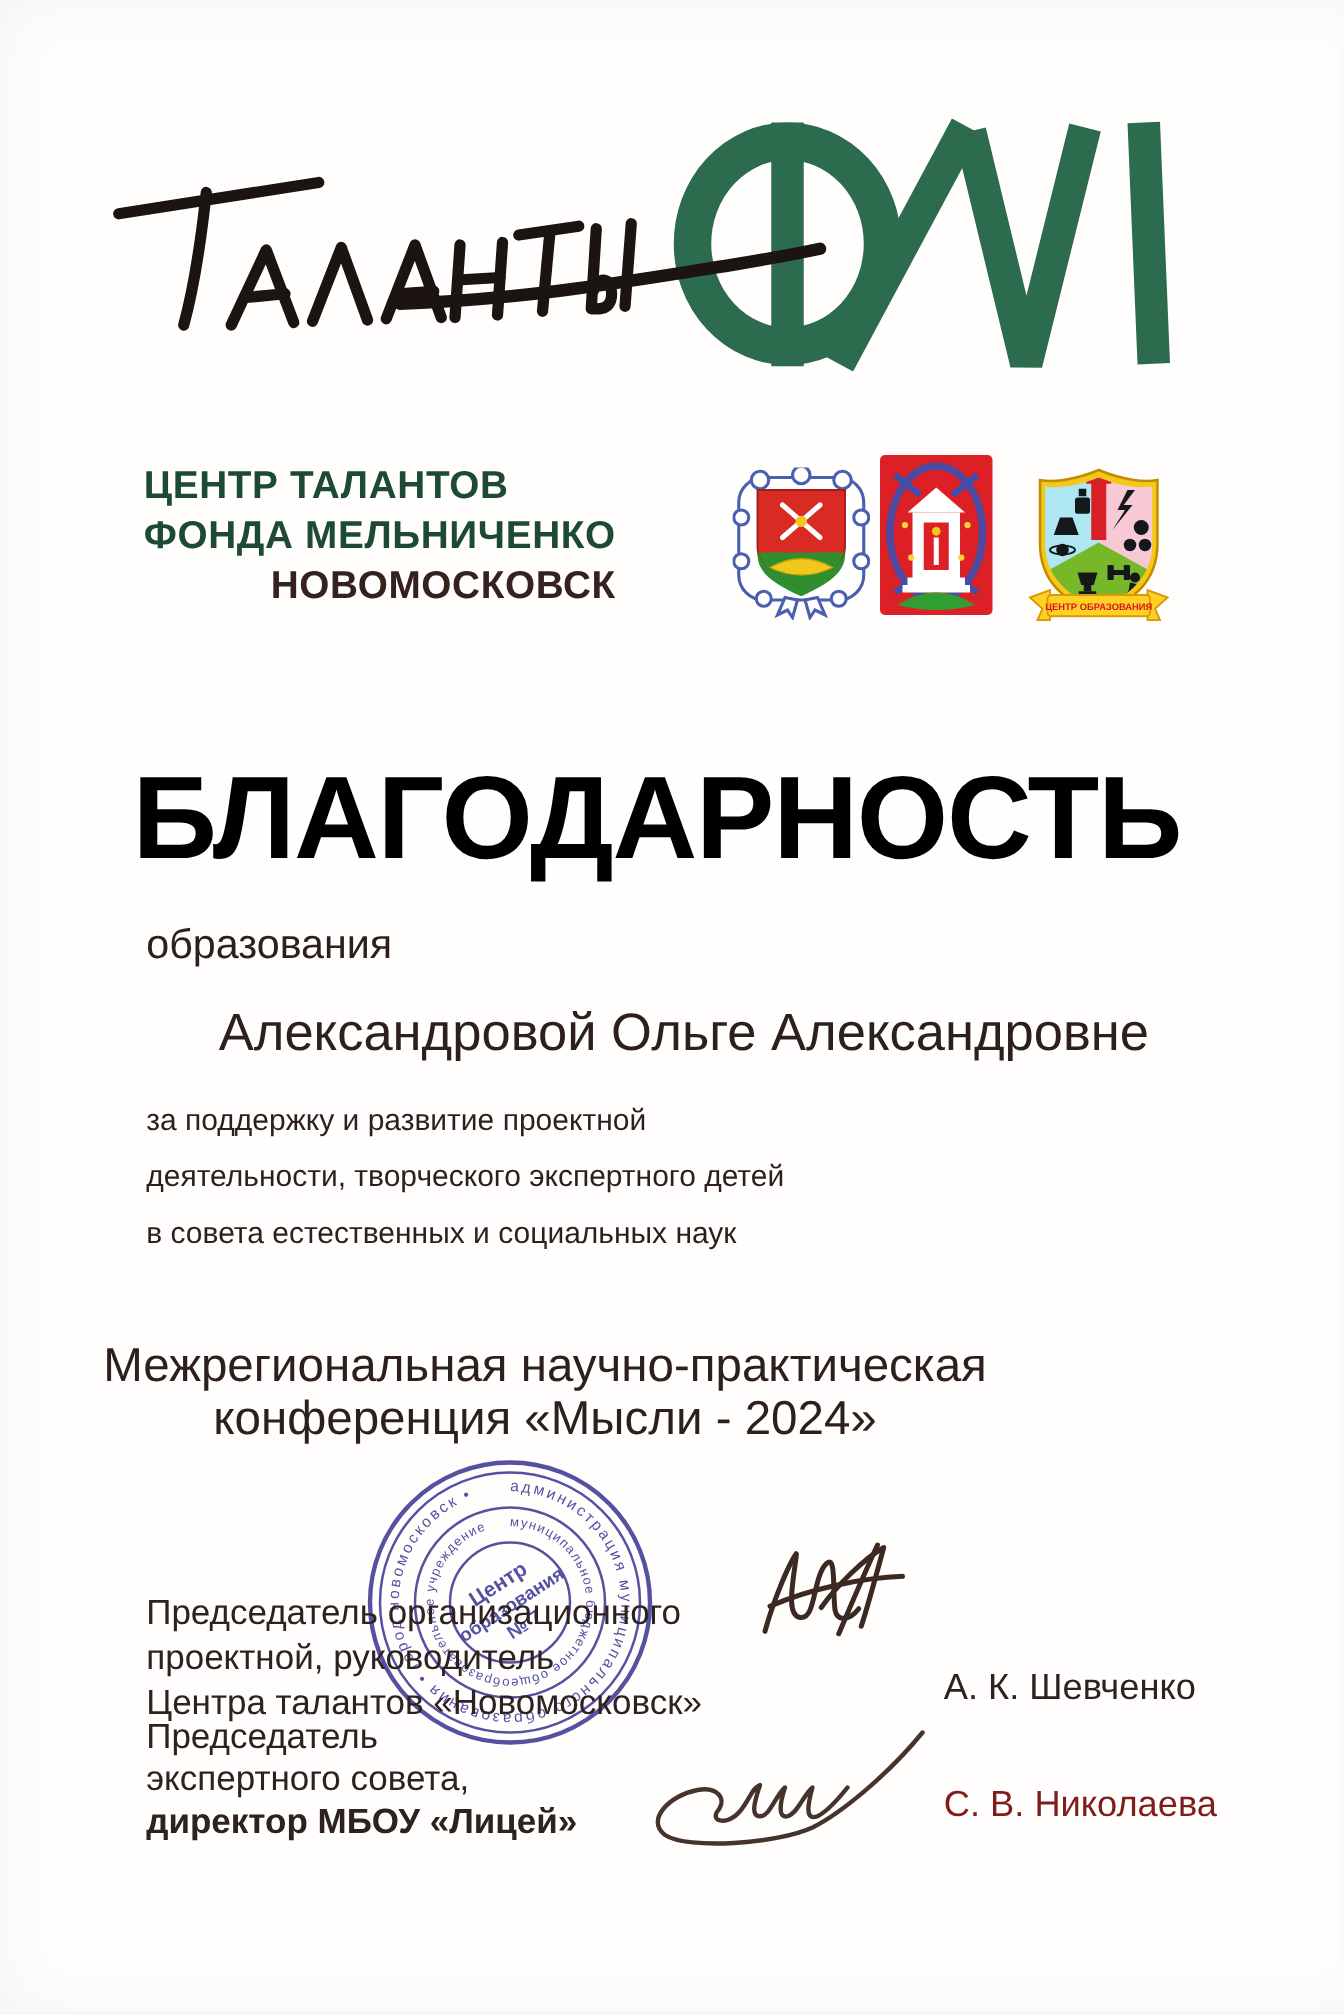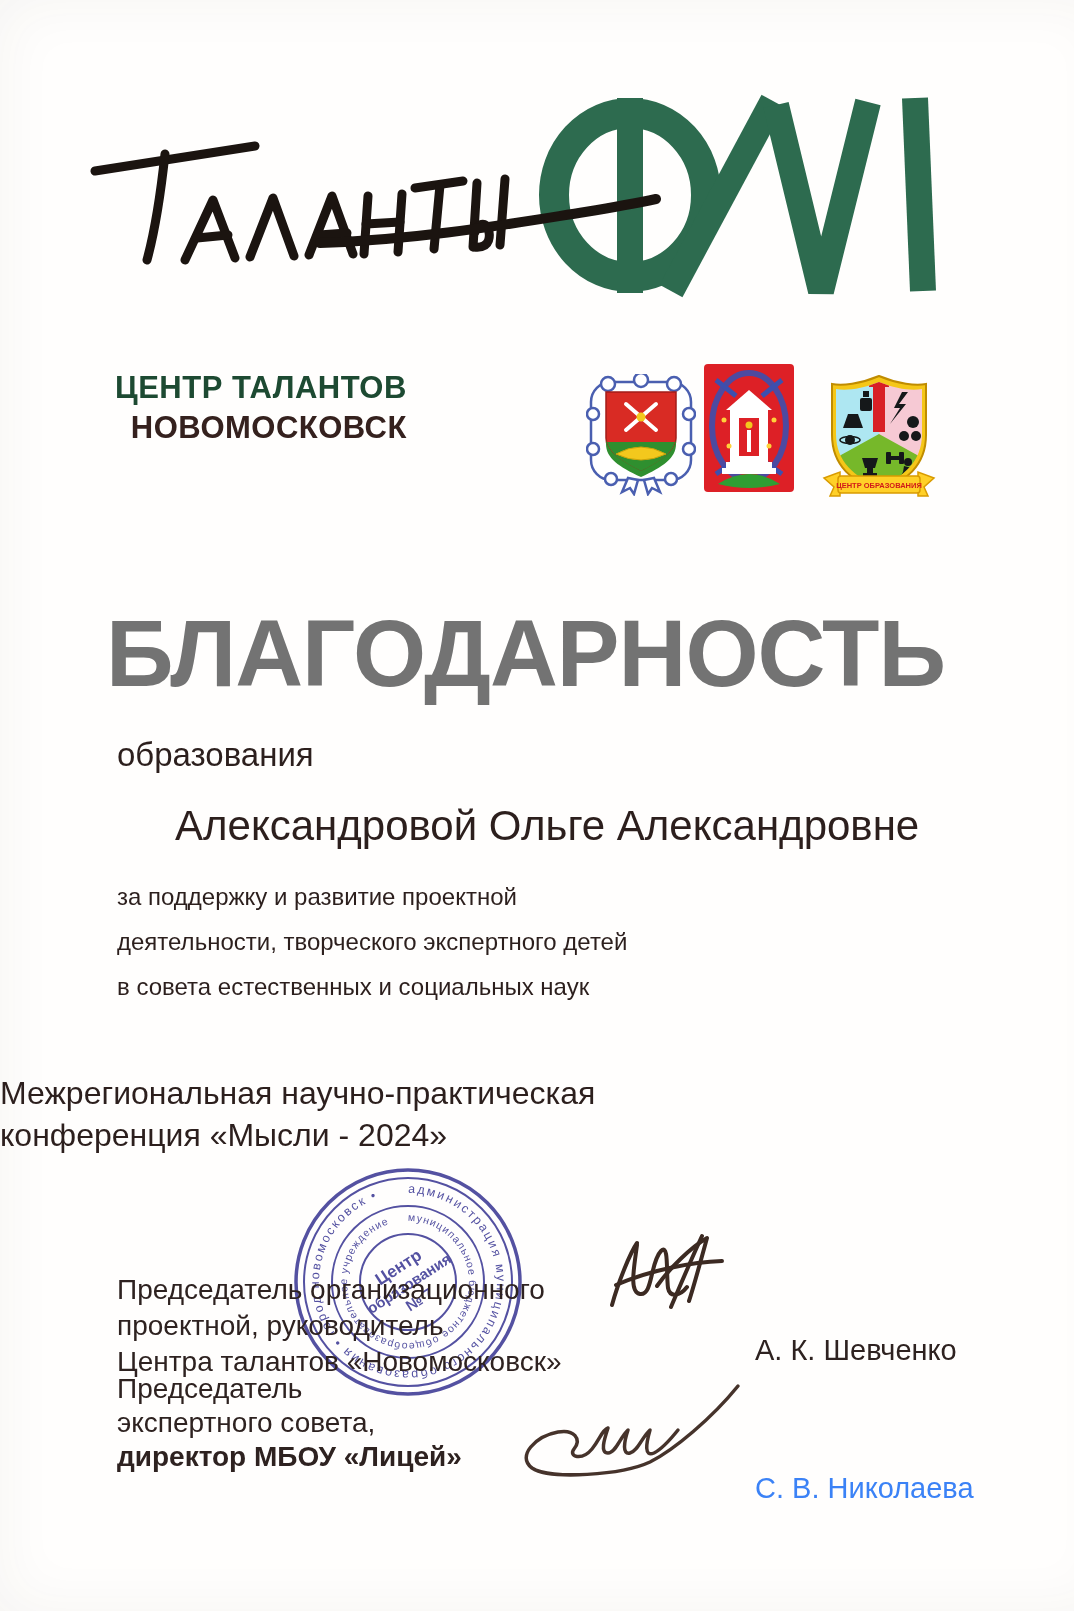--- a/index.html
+++ b/index.html
@@ -20,35 +20,35 @@
   .org-block{left:115px;top:368px;line-height:40px;letter-spacing:0.5px;
     font-weight:bold;font-size:31px;}
   .org-line-green{color:#1d4a32;}
   .org-line-dark{color:#35211e;text-align:right;}
   
   .emblem1{left:586px;top:374px;width:110px;height:122px;}
   .emblem2{left:702px;top:362px;width:94px;height:132px;}
   .emblem3{left:818px;top:370px;width:122px;height:138px;}
   
   .cert-title{left:106px;top:600px;font-size:94px;font-weight:bold;
-    color:#737373;letter-spacing:-1px;white-space:nowrap;}
+    color:#000000;letter-spacing:-1px;white-space:nowrap;}
   .intro{left:117px;top:736px;font-size:33px;color:#2c1f1d;}
   .recipient{left:175px;top:802px;font-size:42px;color:#2c1f1d;white-space:nowrap;}
   .reason{left:117px;top:874px;font-size:24px;color:#2c1f1d;line-height:45px;}
-  .event{left:0;top:1072px;width:872px;text-align:left;font-size:32px;
+  .event{left:0;top:1072px;width:872px;text-align:center;font-size:38px;
     color:#2c1f1d;line-height:42px;}
   
   .stamp-svg{left:288px;top:1162px;width:240px;height:240px;opacity:0.88;}
   
   .sig-svg{left:0;top:0;width:1074px;height:1611px;pointer-events:none;}
   .sig-block{font-size:28px;color:#2e2220;line-height:36px;}
   .sig-block-1{left:117px;top:1272px;}
   .sig-block-2{left:117px;top:1372px;line-height:34px;}
   .sig-name-1{left:755px;top:1334px;font-size:29px;color:#2e2220;}
-  .sig-name-2{left:755px;top:1472px;font-size:29px;color:#3b82f6;}
+  .sig-name-2{left:755px;top:1428px;font-size:29px;color:#7f1d1d;}
   .bold-line{font-weight:bold;}
   .nowrap{white-space:nowrap;}
 </style>
 </head>
 <body>
 
 <div class="page">
 
   <svg class="abs logo-svg" viewBox="0 0 930 225" aria-hidden="true">
 
@@ -75,20 +75,21 @@
       <path d="M370,97 L364,161"></path>
       <path d="M407,95 L403,159"></path>
       <path d="M404,159 C422,161 420,146 418,140 C414,132 406,138 405,144"></path>
       <path d="M435,91 L430,157"></path>
       <path d="M250,155 C350,152 445,135 515,124 C545,119 567,115 586,111" stroke-width="10"></path>
     </g>
   </svg>
 
   <div class="abs org-block">
     <div class="org-line-green nowrap">ЦЕНТР ТАЛАНТОВ</div>
+    <div class="org-line-green nowrap">ФОНДА МЕЛЬНИЧЕНКО</div>
     <div class="org-line-dark nowrap">НОВОМОСКОВСК</div>
   </div>
 
   <svg class="abs emblem1" viewBox="0 0 110 122">
     <g fill="#ffffff" stroke="#4a5fb0" stroke-width="2.5">
       <rect x="5" y="8" width="100" height="98" rx="20"></rect>
       <circle cx="22" cy="10" r="7"></circle>
         <circle cx="55" cy="6" r="7"></circle>
         <circle cx="88" cy="10" r="7"></circle>
       <circle cx="7" cy="40" r="6"></circle>

